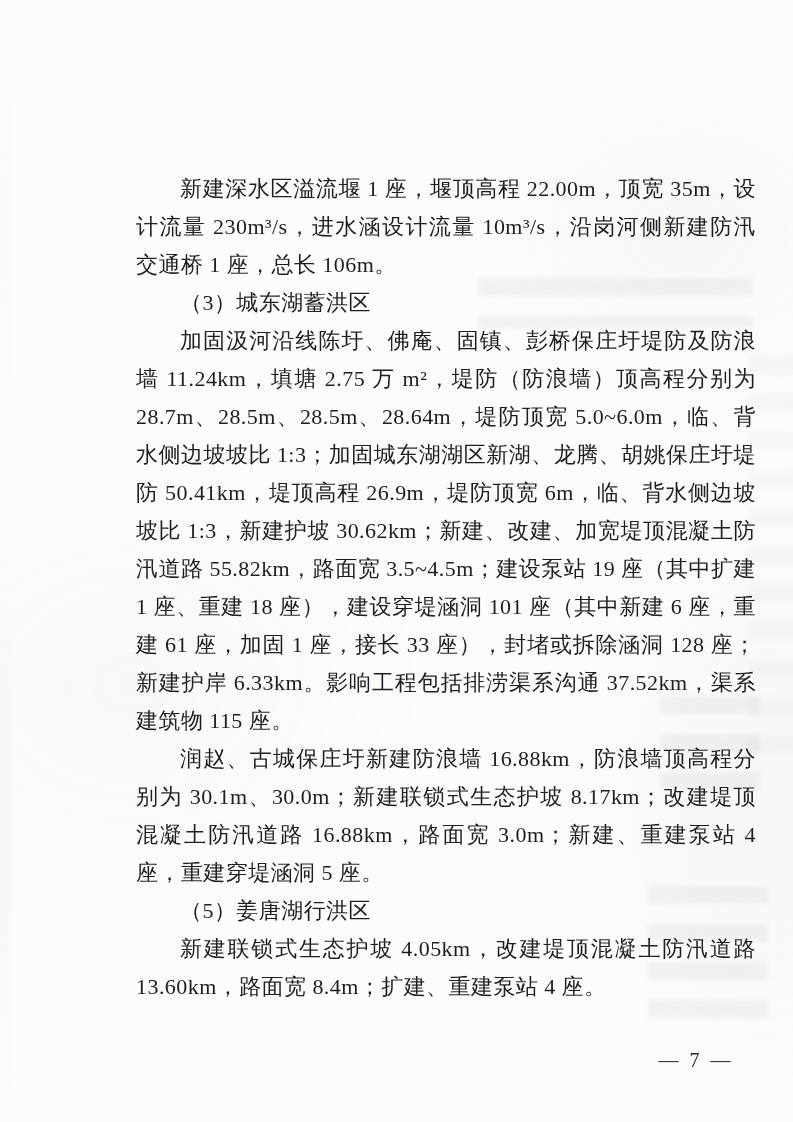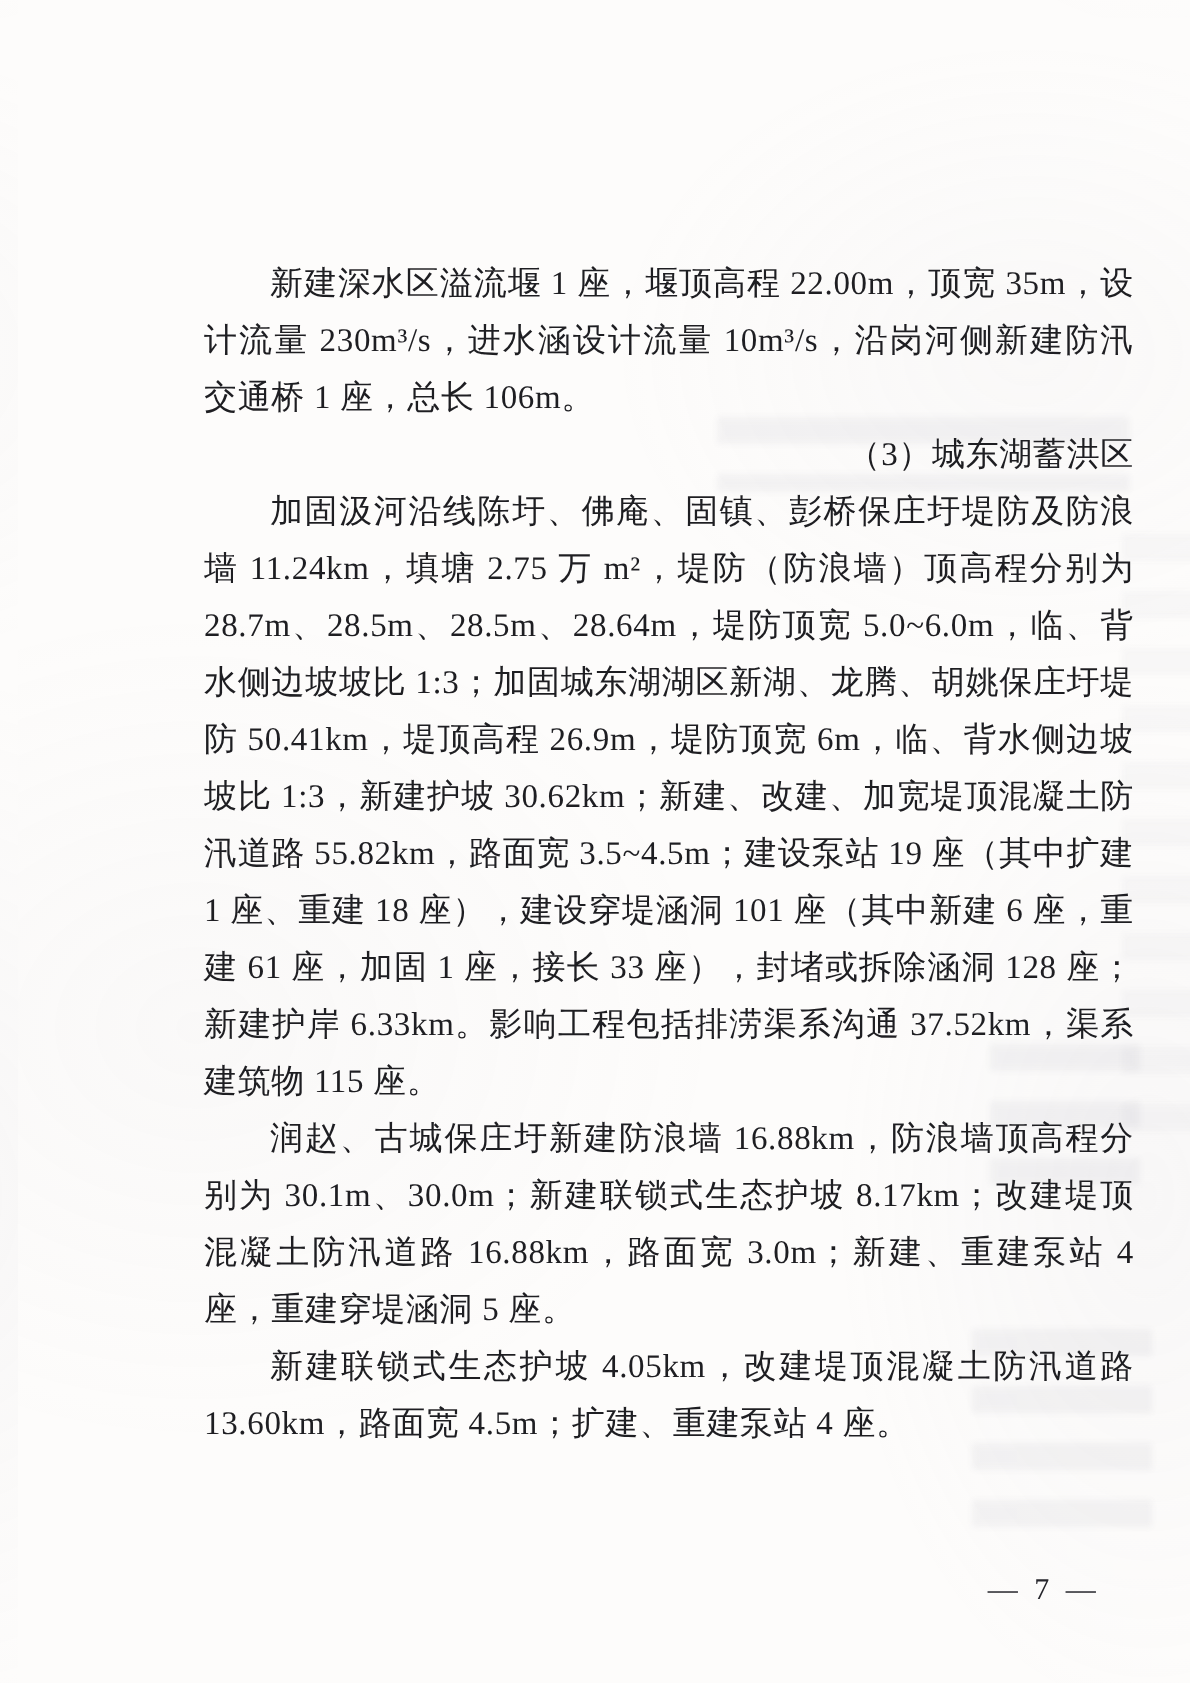--- a/index.html
+++ b/index.html
@@ -36,21 +36,21 @@
     text-align: justify;
     letter-spacing: 0.02em;
   }
 
   .content p {
     text-indent: 2em;
     margin: 0;
   }
 
   .content p.heading {
-    text-align: right;
+    text-align: left;
     font-family: Liberation Serif, serif;
   }
 
   .footer {
     position: absolute;
     top: 1001px;
     left: 592px;
     width: 112px;
     text-align: center;
     font-size: 20px;
@@ -87,18 +87,19 @@
   <div class="smudge smudge-a"></div>
   <div class="smudge smudge-b"></div>
   <div class="smudge smudge-c"></div>
   <div class="smudge smudge-d"></div>
 
   <div class="content">
     <p class="body">新建深水区溢流堰 1 座，堰顶高程 22.00m，顶宽 35m，设计流量 230m³/s，进水涵设计流量 10m³/s，沿岗河侧新建防汛交通桥 1 座，总长 106m。</p>
     <p class="heading">（3）城东湖蓄洪区</p>
     <p class="body">加固汲河沿线陈圩、佛庵、固镇、彭桥保庄圩堤防及防浪墙 11.24km，填塘 2.75 万 m²，堤防（防浪墙）顶高程分别为 28.7m、28.5m、28.5m、28.64m，堤防顶宽 5.0~6.0m，临、背水侧边坡坡比 1:3；加固城东湖湖区新湖、龙腾、胡姚保庄圩堤防 50.41km，堤顶高程 26.9m，堤防顶宽 6m，临、背水侧边坡坡比 1:3，新建护坡 30.62km；新建、改建、加宽堤顶混凝土防汛道路 55.82km，路面宽 3.5~4.5m；建设泵站 19 座（其中扩建 1 座、重建 18 座），建设穿堤涵洞 101 座（其中新建 6 座，重建 61 座，加固 1 座，接长 33 座），封堵或拆除涵洞 128 座；新建护岸 6.33km。影响工程包括排涝渠系沟通 37.52km，渠系建筑物 115 座。</p>
     <p class="body">润赵、古城保庄圩新建防浪墙 16.88km，防浪墙顶高程分别为 30.1m、30.0m；新建联锁式生态护坡 8.17km；改建堤顶混凝土防汛道路 16.88km，路面宽 3.0m；新建、重建泵站 4 座，重建穿堤涵洞 5 座。</p>
-    <p class="body">新建联锁式生态护坡 4.05km，改建堤顶混凝土防汛道路 13.60km，路面宽 4.5m；扩建、重建泵站 4 座。</p>
+    <p class="heading">（5）姜唐湖行洪区</p>
+    <p class="body">新建联锁式生态护坡 4.05km，改建堤顶混凝土防汛道路 13.60km，路面宽 8.4m；扩建、重建泵站 4 座。</p>
   </div>
 
   <div class="footer">— 7 —</div>
 
 </div>
 
 </body></html>

